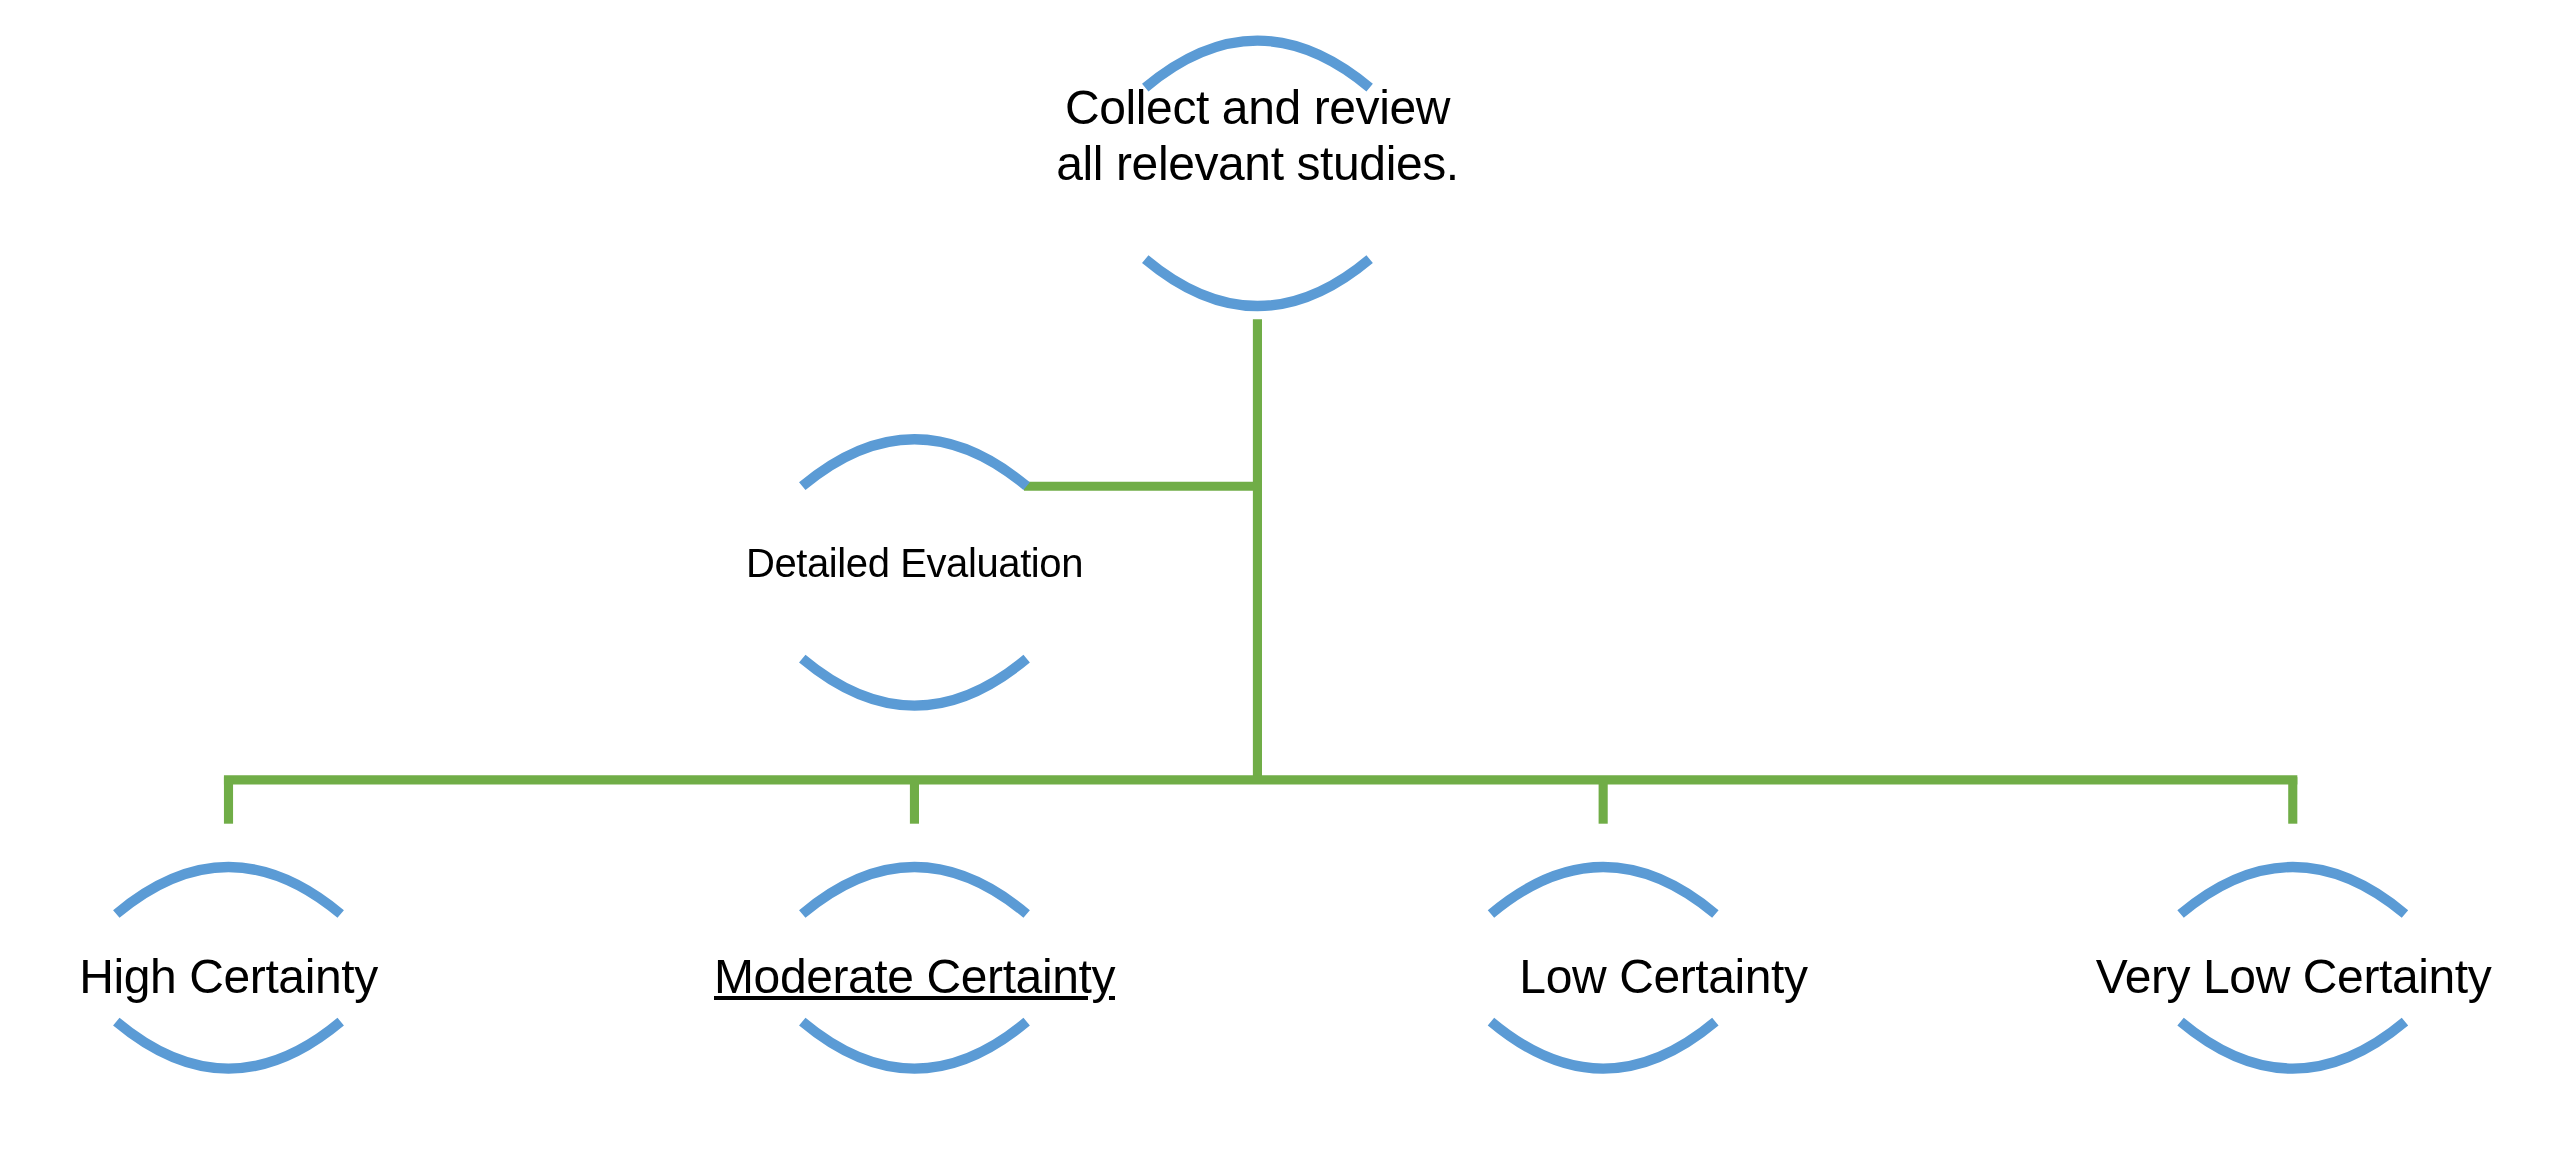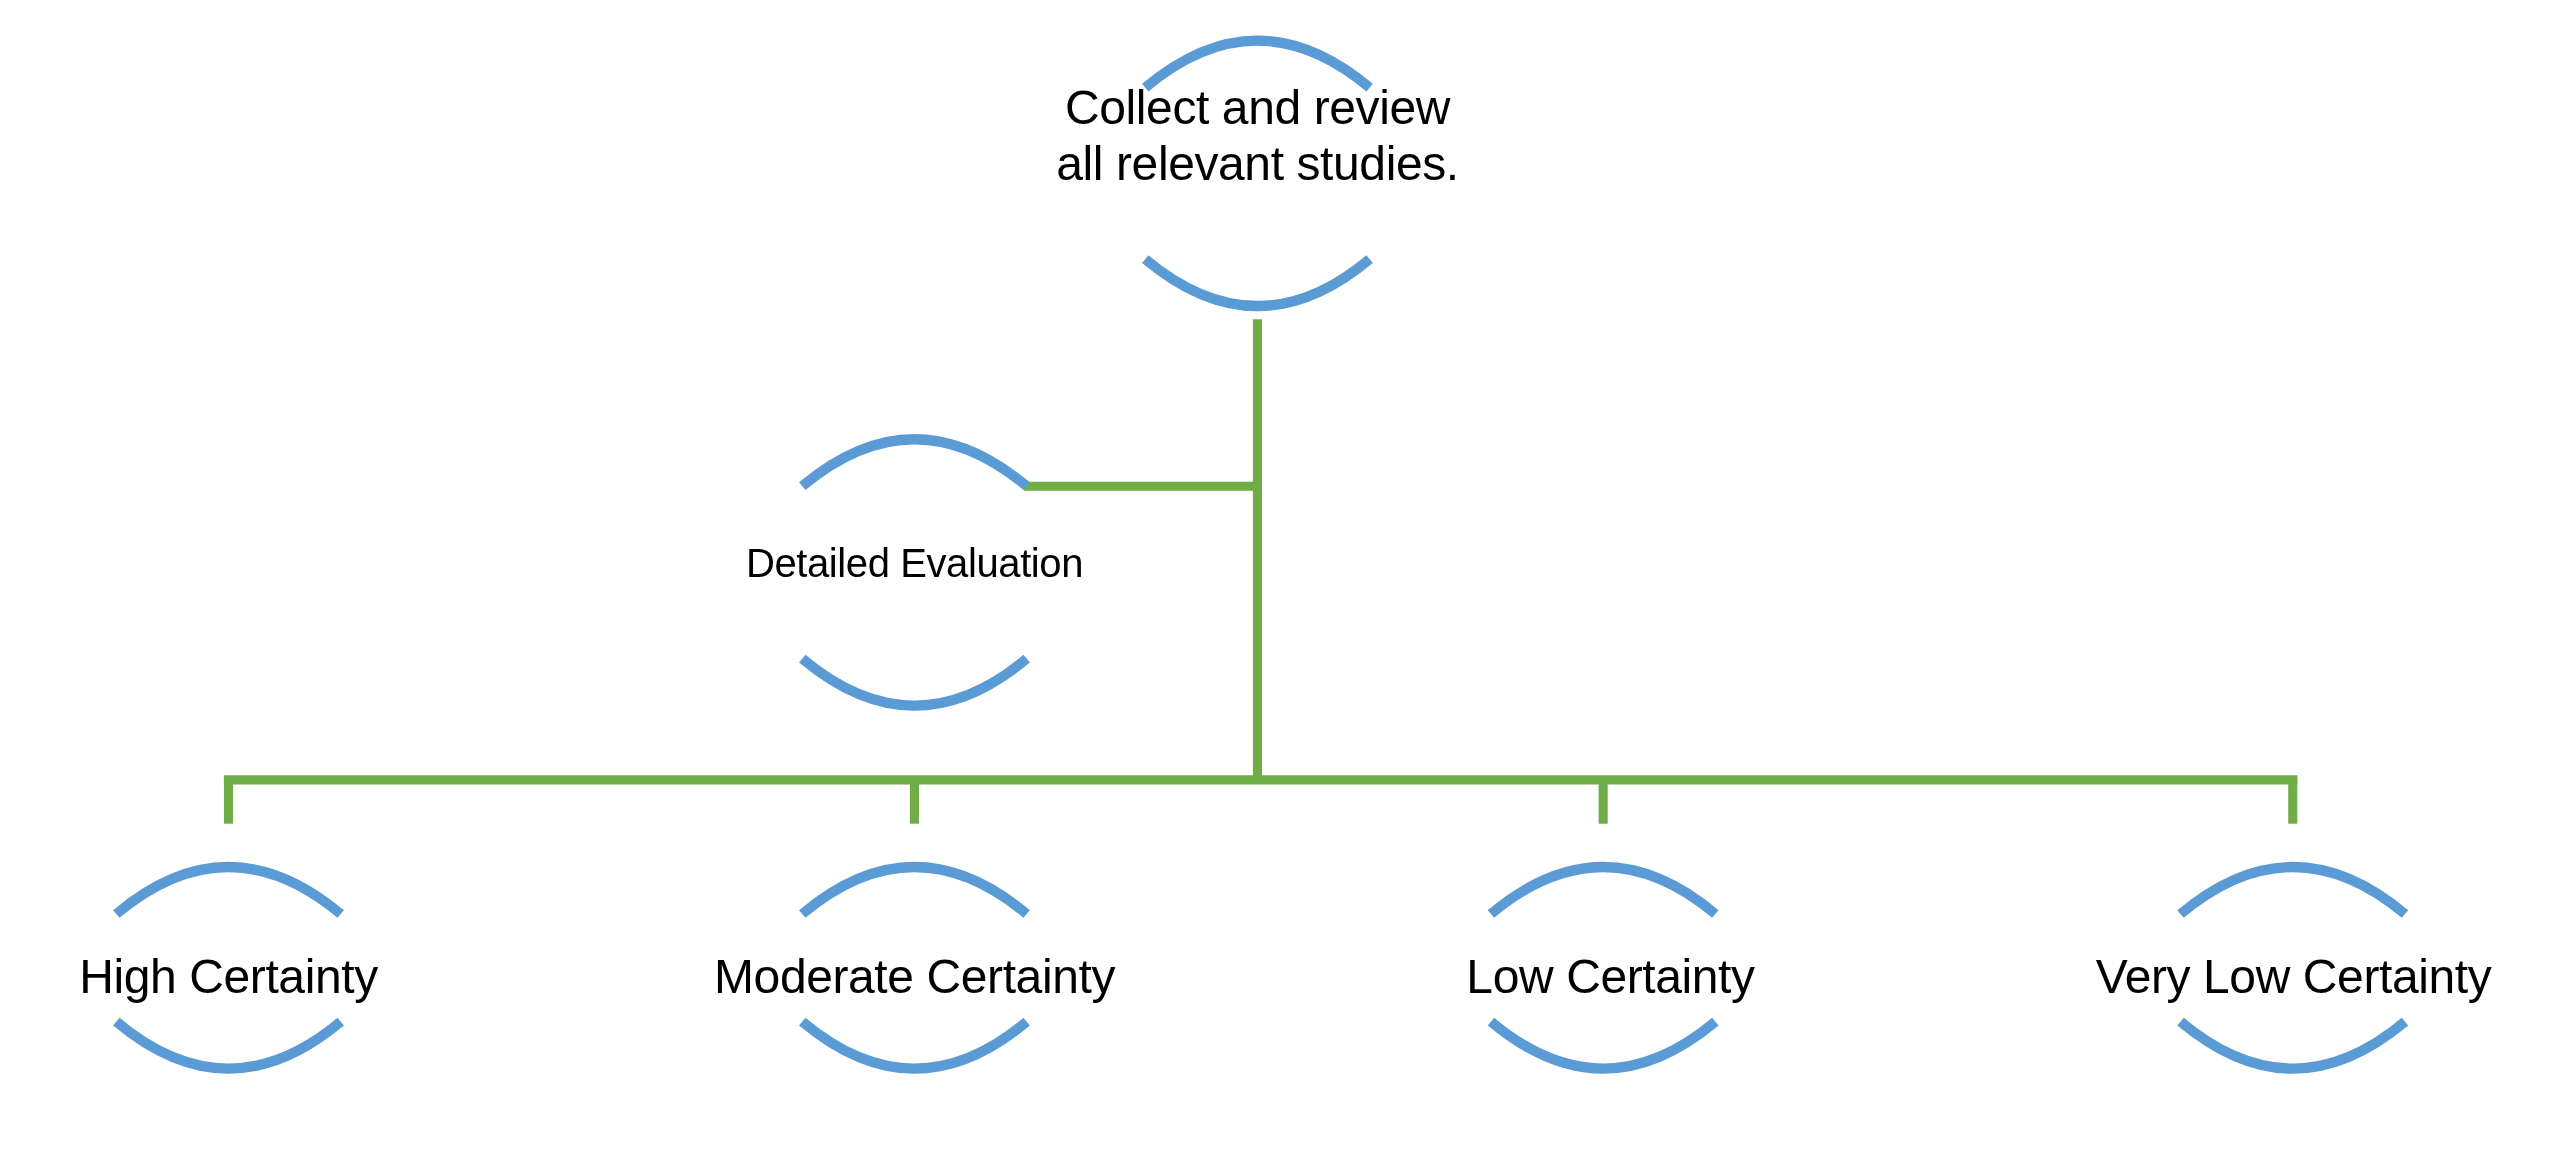--- a/index.html
+++ b/index.html
@@ -47,22 +47,22 @@
     left: 458px;
     top: 540px;
     width: 913px;
   }
   .label-leaf {
     font-size: 48px;
     top: 949px;
     width: 913px;
   }
   .leaf-1 { left: -228px; }
-  .leaf-2 { left: 458px; }
-  .leaf-3 { left: 1154px; }
+  .leaf-2 { left: 458px; text-decoration: underline; }
+  .leaf-3 { left: 1207px; }
   .leaf-4 { left: 1837px; }
 </style>
 </head>
 <body>
 
 <div id="canvas">
 
   <svg id="diagram-svg" viewBox="0 0 2823 1264" xmlns="http://www.w3.org/2000/svg">
 
     <g stroke="#70AD47" stroke-width="10" fill="none" stroke-linecap="butt">

